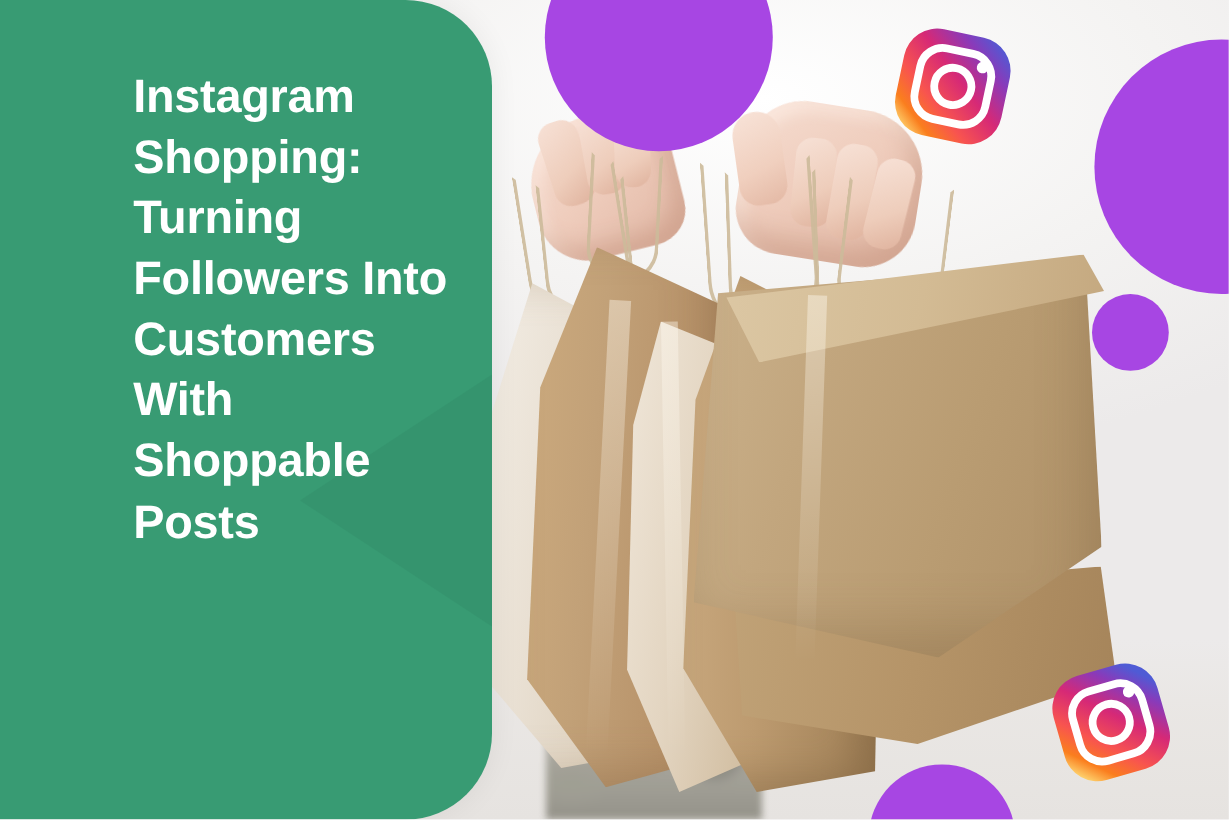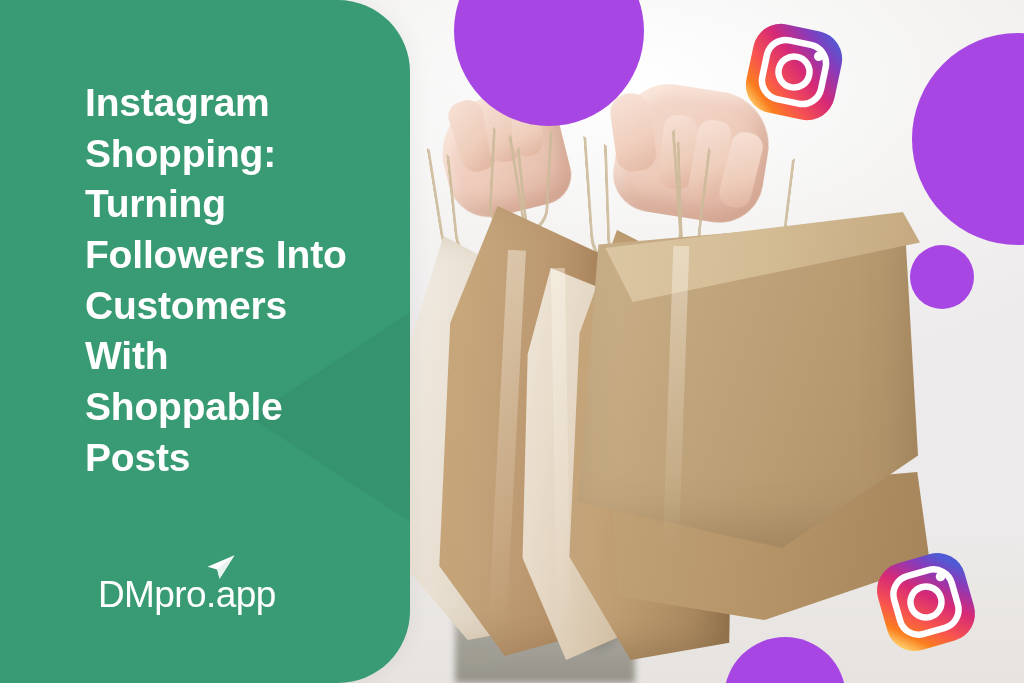--- a/index.html
+++ b/index.html
@@ -195,23 +195,23 @@
   .panel-chevron {
     position: absolute;
     right: 0; top: 312px;
     width: 160px; height: 210px;
     background: #34906b;
     clip-path: polygon(100% 0%, 100% 100%, 0% 50%);
     opacity: 0.65;
   }
   .panel-inner {
     position: absolute;
-    left: 17px; top: 0;
+    left: 43px; top: 0;
     width: 410px; height: 671px;
-    padding: 78px 44px 0 68px;
+    padding: 56px 44px 0 68px;
   }
 
   .cover-title {
     color: #ffffff;
     font-size: 39px;
     line-height: 1.30;
     font-weight: bold;
     letter-spacing: -0.2px;
     max-width: 318px;
     white-space: pre-line;
@@ -345,21 +345,14 @@
     <h1 class="cover-title">Instagram
 Shopping:
 Turning
 Followers Into
 Customers
 With
 Shoppable
 Posts</h1>
   </div>
 
-  <div class="logo">
-    <svg class="logo-plane" viewBox="0 0 30 26">
-      <path d="M1.5 12.8 L28.5 1.2 L13.6 24.8 L11.2 15.6 Z" fill="#ffffff"></path>
-      <path d="M11.2 15.6 L28.5 1.2 L13.6 24.8 Z" fill="#e6f3ee"></path>
-    </svg>
-    <span class="logo-text">DMpro.app</span>
-  </div>
 
 </div>
 
 </body></html>

